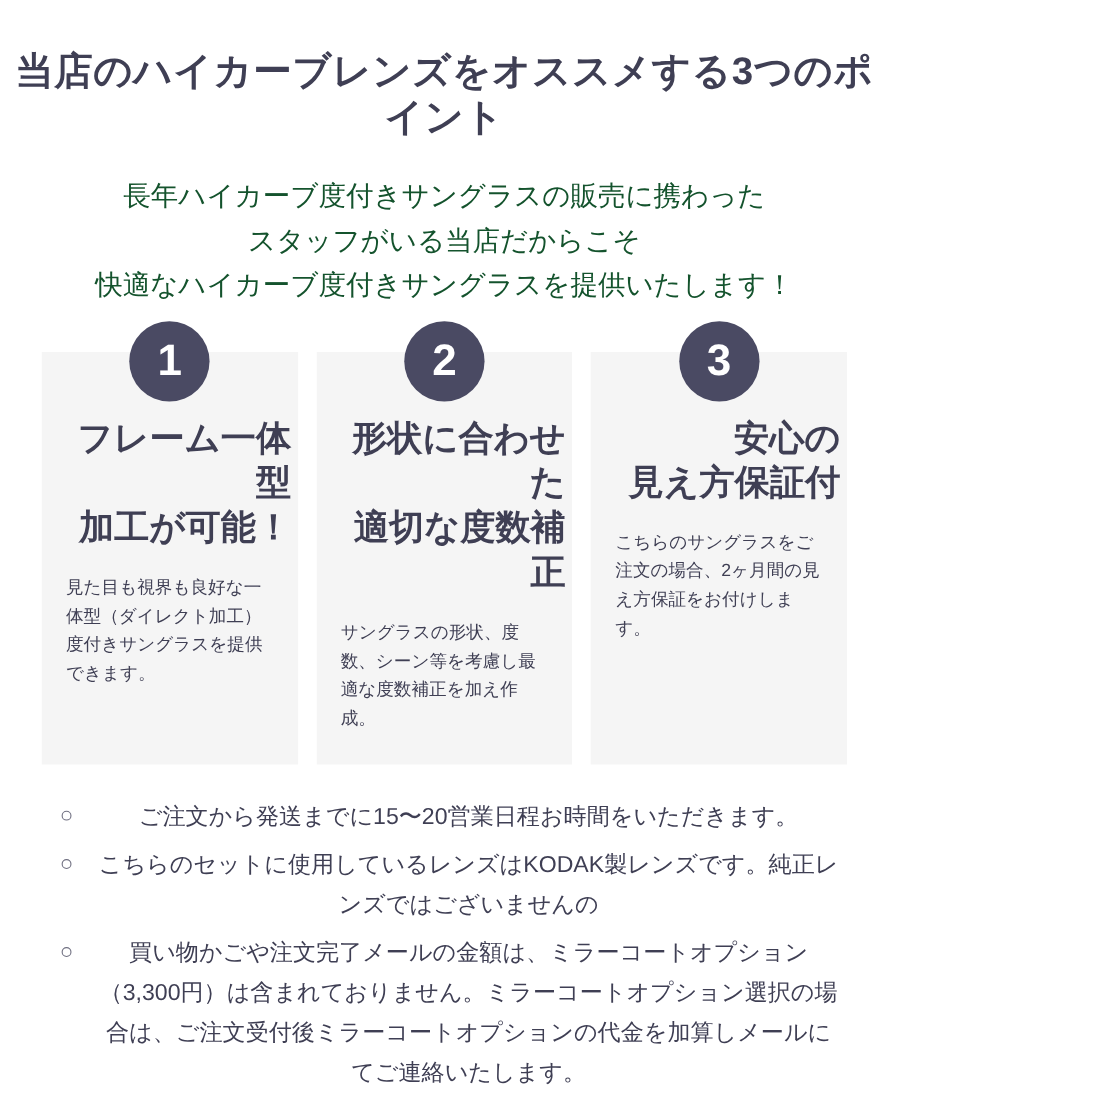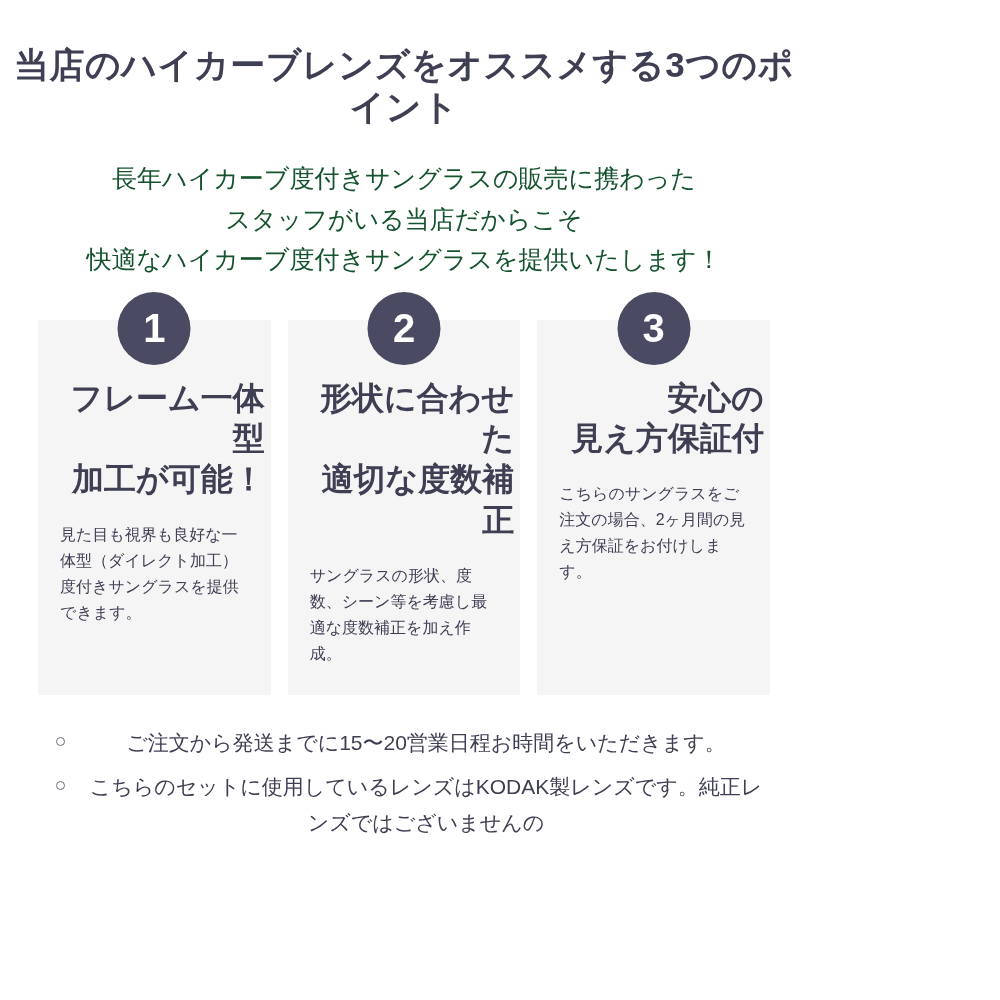--- a/index.html
+++ b/index.html
@@ -170,15 +170,19 @@
 
   <div class="notes">
     <div class="note">
       <span class="bullet"></span>
       <span>ご注文から発送までに15〜20営業日程お時間をいただきます。</span>
     </div>
     <div class="note">
       <span class="bullet"></span>
       <span>こちらのセットに使用しているレンズはKODAK製レンズです。純正レンズではございませんの</span>
     </div>
+    <div class="note">
+      <span class="bullet"></span>
+      <span>買い物かごや注文完了メールの金額は、ミラーコートオプション（3,300円）は含まれておりません。ミラーコートオプション選択の場合は、ご注文受付後ミラーコートオプションの代金を加算しメールにてご連絡いたします。</span>
+    </div>
   </div>
 
 </div>
 
 </body></html>

